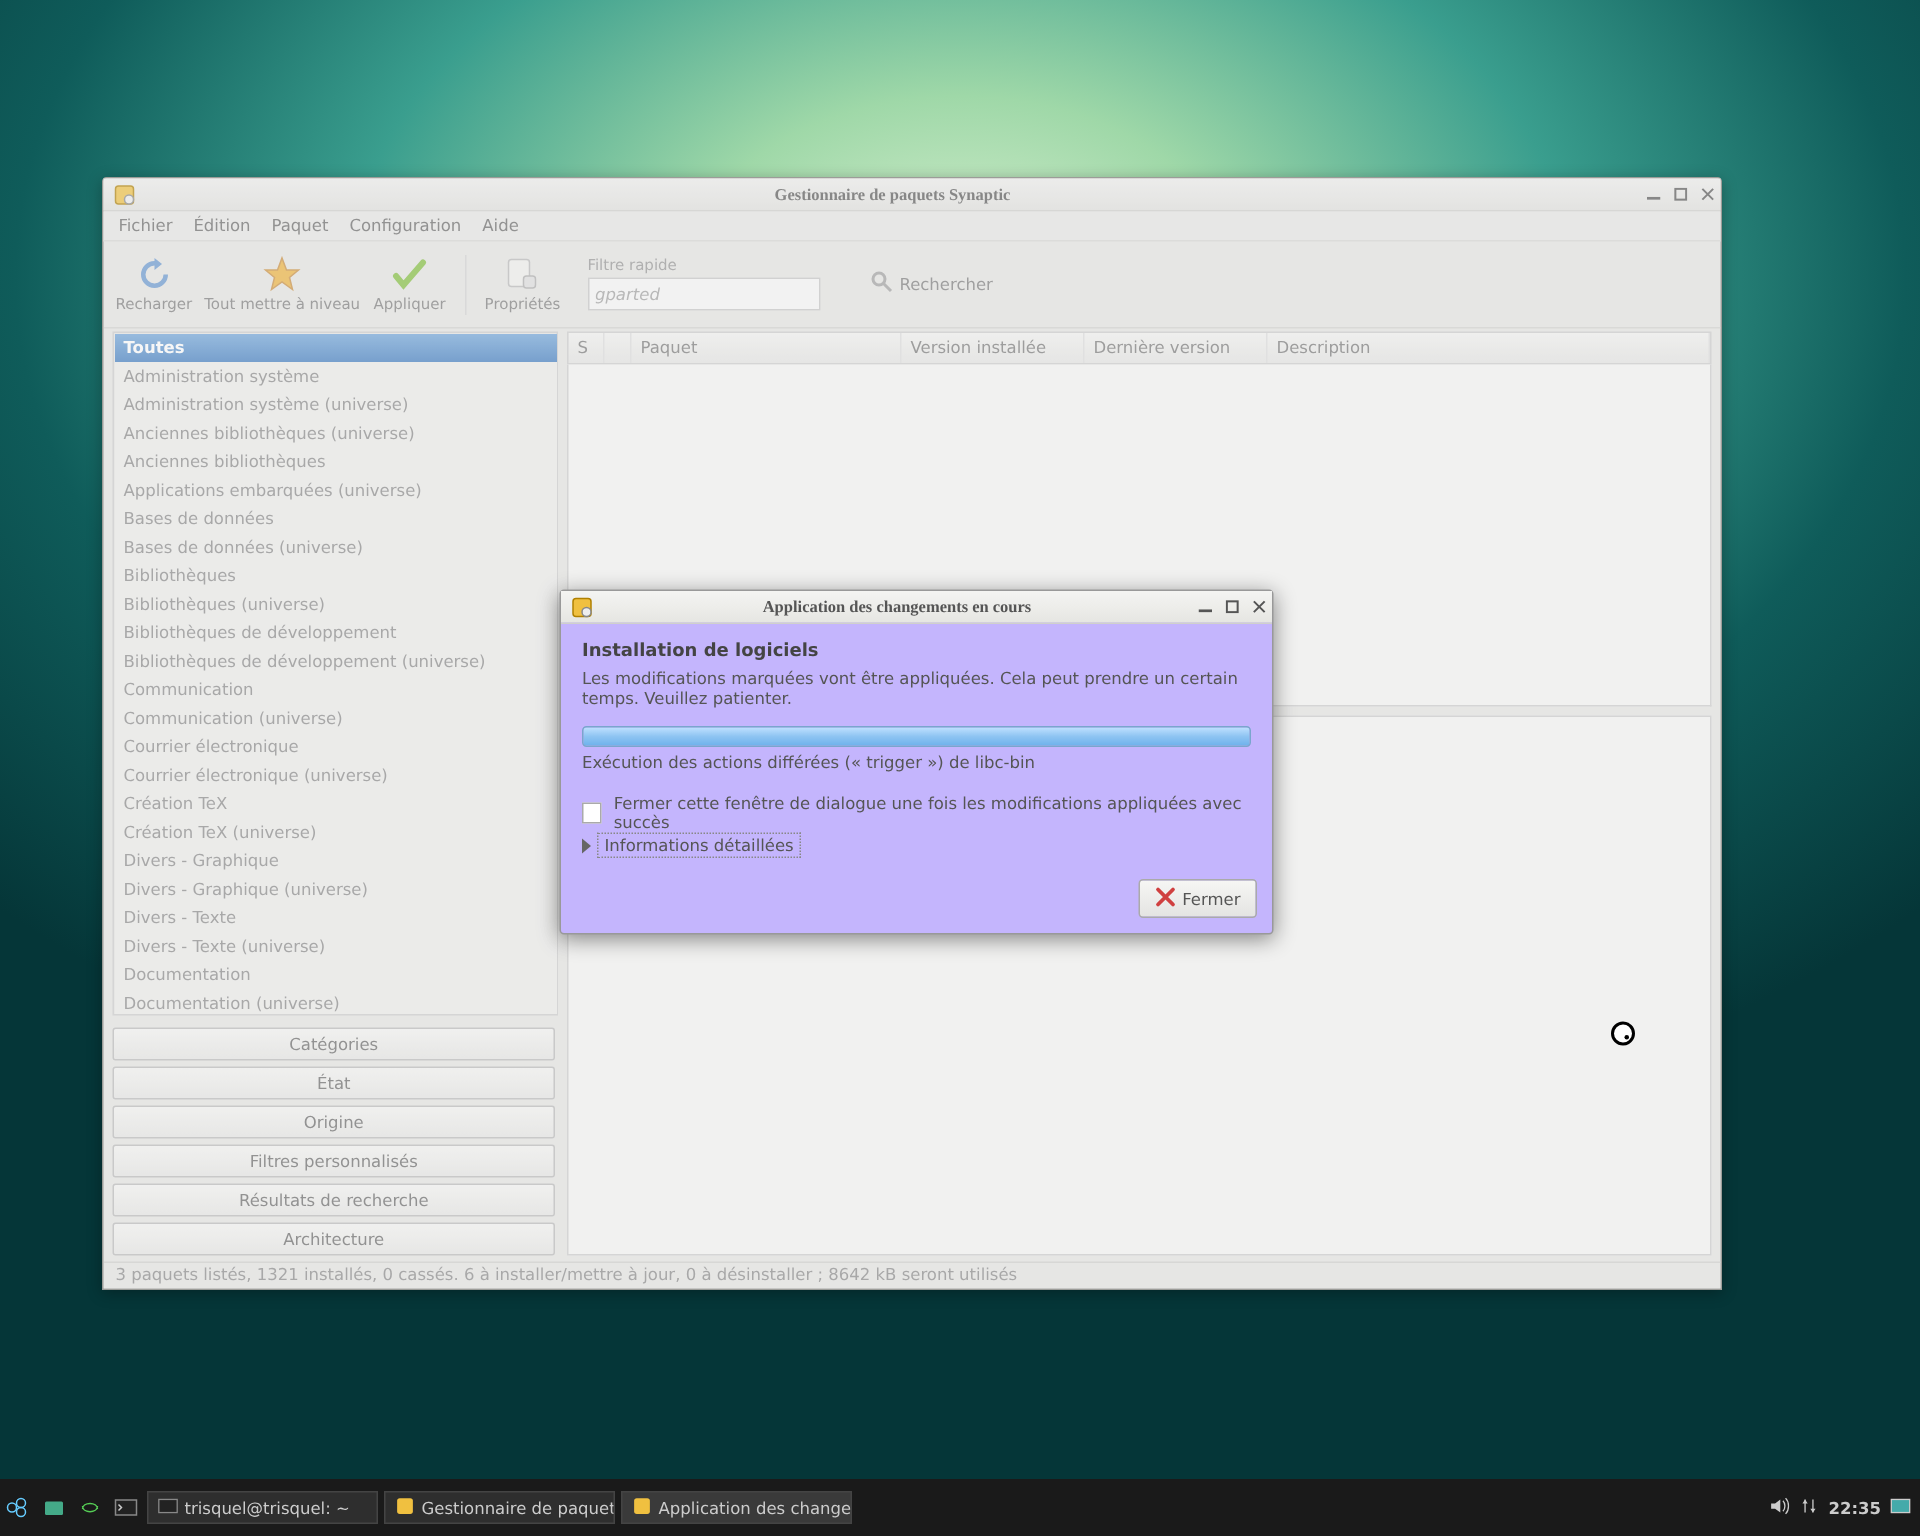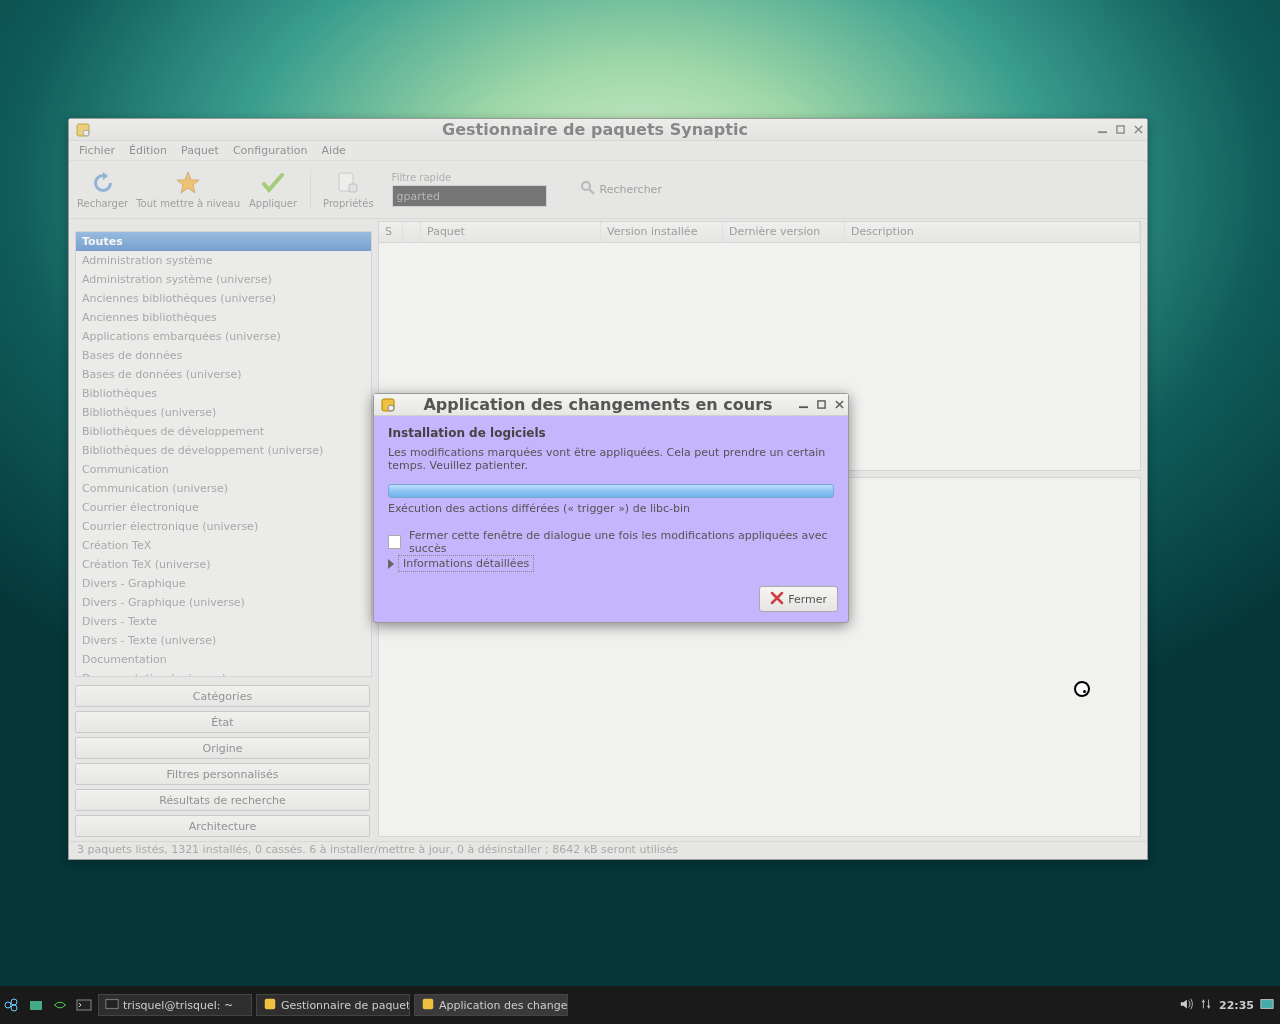--- a/index.html
+++ b/index.html
@@ -20,40 +20,40 @@
   box-shadow: 0 2px 10px rgba(0,0,0,.3);
   display: flex; flex-direction: column;
 }
 .titlebar {
   height: 22px;
   background: linear-gradient(#f0f0ee, #e2e2df);
   display: flex; align-items: center;
   border-bottom: 1px solid #d0d0cc;
 }
 .titlebar .app-icon { width: 16px; height: 16px; margin: 0 6px; }
-.titlebar .title { flex: 1; text-align: center; font-size: 16px; font-weight: bold; color: #555; }
+.titlebar .title { flex: 1; text-align: center; font-size: 11px; font-weight: bold; color: #555; font-family: Liberation Serif, serif; }
 .winbtn { width: 14px; height: 14px; margin: 0 2px; cursor: pointer; display: flex; align-items: center; justify-content: center; }
 .winbtn svg { width: 9px; height: 9px; }
 
 .menubar { height: 20px; background: #e8e8e6; display: flex; align-items: center; padding: 0 4px; gap: 2px; border-bottom: 1px solid #d8d8d4; }
 .menubar span { font-size: 11px; color: #666; padding: 2px 6px; }
 
 .toolbar { height: 58px; display: flex; align-items: center; padding: 2px 8px; gap: 8px; border-bottom: 1px solid #ccccc8; opacity: .75; }
 .tbtn { min-width: 50px; text-align: right; font-size: 10px; color: #555; display: flex; flex-direction: column; align-items: center; gap: 2px; }
 .tbtn .ico { width: 26px; height: 26px; }
 .sep { width: 1px; height: 40px; background: #ccc; margin: 0 4px; }
 .filter-col { margin-left: 10px; display: flex; flex-direction: column; gap: 2px; }
 .filter-col .lab { font-size: 10px; color: #777; }
-.filter-col input { width: 155px; height: 22px; font-size: 11px; padding: 0 4px; border: 1px solid #bbb; background: #000000; color: #888; }
+.filter-col input { width: 155px; height: 22px; font-size: 11px; padding: 0 4px; border: 1px solid #bbb; background: #ffffff; color: #888; font-style: italic; }
 .search-btn { margin-left: 25px; display: flex; align-items: center; gap: 4px; font-size: 11px; color: #555; }
 .search-btn svg { width: 16px; height: 16px; }
 
 .content { flex: 1; display: flex; overflow: hidden; }
 .sidebar { width: 307px; display: flex; flex-direction: column; }
-.catlist { flex: 1; overflow-y: auto; background: #eeeeec; border: 1px solid #ccc; margin: 12px 4px 4px 6px; }
+.catlist { flex: 1; overflow-y: auto; background: #eeeeec; border: 1px solid #ccc; margin: 2px 4px 4px 6px; }
 .catlist .item { font-size: 11px; color: #888; padding: 2px 6px; line-height: 15px; }
 .catlist .item.selected { background: linear-gradient(#6fa5db, #3d7bc0); color: #fff; font-weight: bold; }
 .side-btns { padding: 4px 6px; display: flex; flex-direction: column; gap: 4px; }
 .side-btns button { height: 22px; font-size: 11px; color: #666; background: linear-gradient(#f6f6f4,#e8e8e6); border: 1px solid #bbb; border-radius: 2px; }
 
 .main { flex: 1; display: flex; flex-direction: column; margin: 2px 6px 4px 2px; }
 .listhead { height: 22px; background: linear-gradient(#f4f4f2,#e6e6e4); border: 1px solid #ccc; display: flex; font-size: 11px; color: #777; }
 .listhead span { border-right: 1px solid #ddd; padding: 3px 6px; }
 .listbody { flex: 1; border: 1px solid #ccc; border-top: none; background: #f8f8f6; }
 .detail { height: 360px; border: 1px solid #ccc; background: #f8f8f6; margin-top: 6px; }

